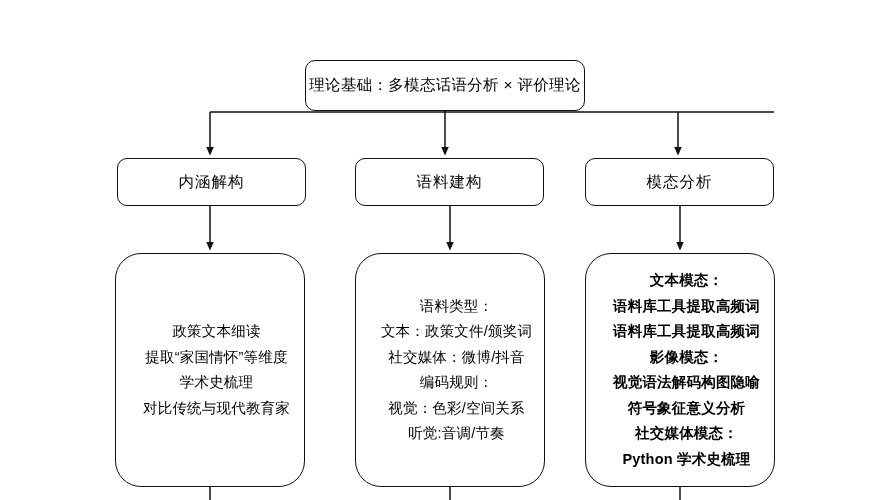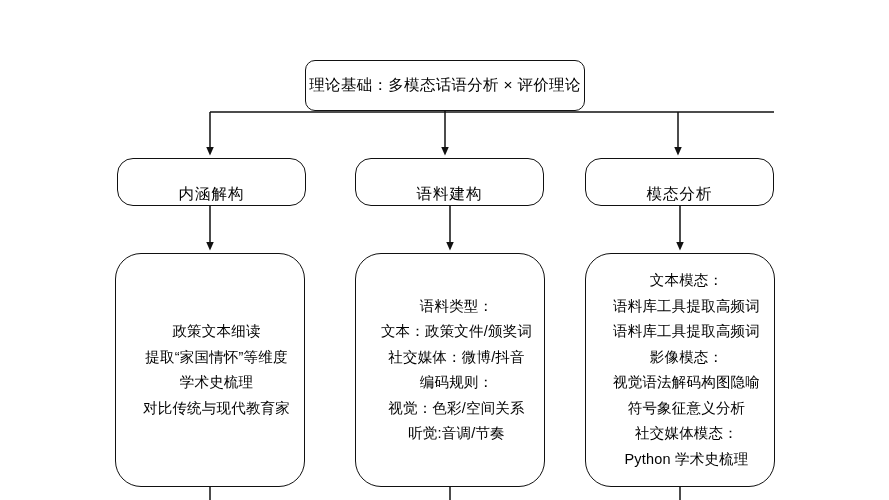--- a/index.html
+++ b/index.html
@@ -46,43 +46,42 @@
     margin-top: 42px;
   }
   .node-root .node-label {
     font-size: 15.5px;
     letter-spacing: 0.3px;
   }
   .node-mid {
     top: 158px;
     width: 189px;
     height: 48px;
-    border-radius: 16px;
-    align-items: flex-end;
+    border-radius: 10px;
   }
   .node-mid.col1 { left: 117px; }
   .node-mid.col2 { left: 355px; }
   .node-mid.col3 { left: 585px; }
   .node-mid .node-label {
     font-size: 15.5px;
     letter-spacing: 1px;
   }
   .node-body {
     top: 253px;
     width: 190px;
     height: 234px;
     border-radius: 26px;
     align-items: center;
     justify-content: flex-start;
     padding: 0 0 0 13px;
     text-align: center;
   }
   .node-body.col1 { left: 115px; }
   .node-body.col2 { left: 355px; }
-  .node-body.col3 { left: 585px; }
+  .node-body.col3 { left: 585px; font-weight: bold; }
   .body-lines {
     display: block;
     width: 100%;
   }
   .body-line {
     display: block;
     font-size: 14.5px;
     line-height: 25.5px;
     white-space: nowrap;
     letter-spacing: 0.2px;

